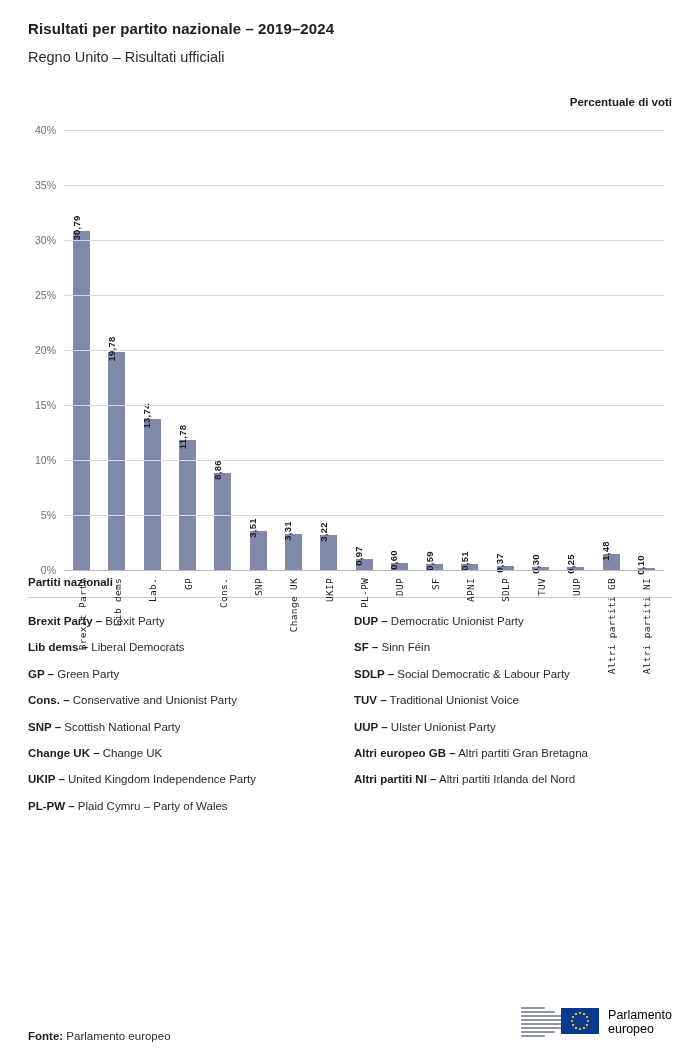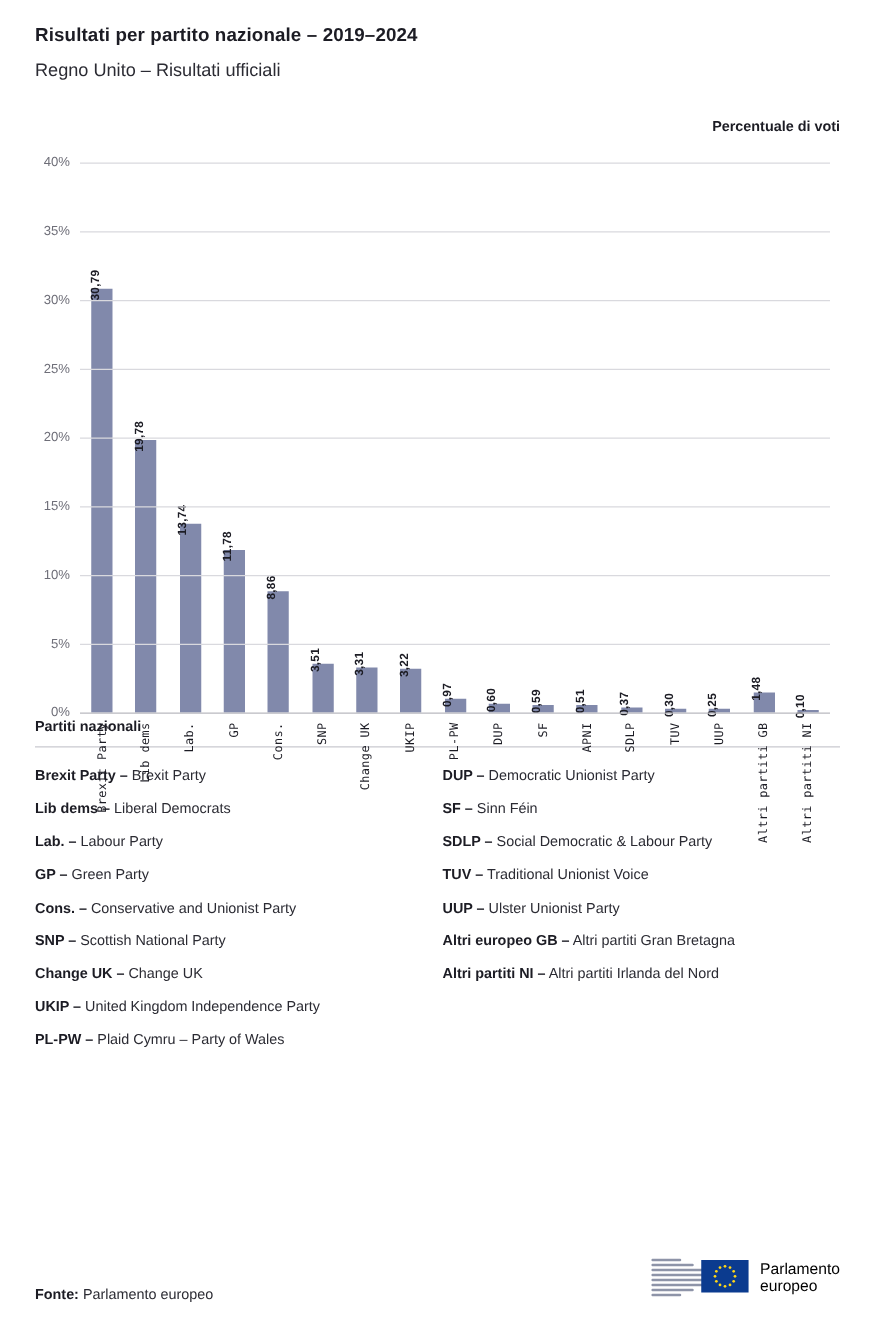--- a/index.html
+++ b/index.html
@@ -361,21 +361,20 @@
       </div>
   </div>
 
   <div class="legend-head">Partiti nazionali</div>
   <div class="legend-rule"></div>
 
   <div class="legend-cols">
     <div class="legend-col" id="legend-left">
         <div class="legend-item"><b>Brexit Party –</b><span> Brexit Party</span></div>
         <div class="legend-item"><b>Lib dems –</b><span> Liberal Democrats</span></div>
-        <div class="legend-item"><b>Lab. –</b><span> Labour Party</span></div>
         <div class="legend-item"><b>GP –</b><span> Green Party</span></div>
         <div class="legend-item"><b>Cons. –</b><span> Conservative and Unionist Party</span></div>
         <div class="legend-item"><b>SNP –</b><span> Scottish National Party</span></div>
         <div class="legend-item"><b>Change UK –</b><span> Change UK</span></div>
         <div class="legend-item"><b>UKIP –</b><span> United Kingdom Independence Party</span></div>
         <div class="legend-item"><b>PL-PW –</b><span> Plaid Cymru – Party of Wales</span></div>
       </div>
     <div class="legend-col" id="legend-right">
         <div class="legend-item"><b>DUP –</b><span> Democratic Unionist Party</span></div>
         <div class="legend-item"><b>SF –</b><span> Sinn Féin</span></div>

